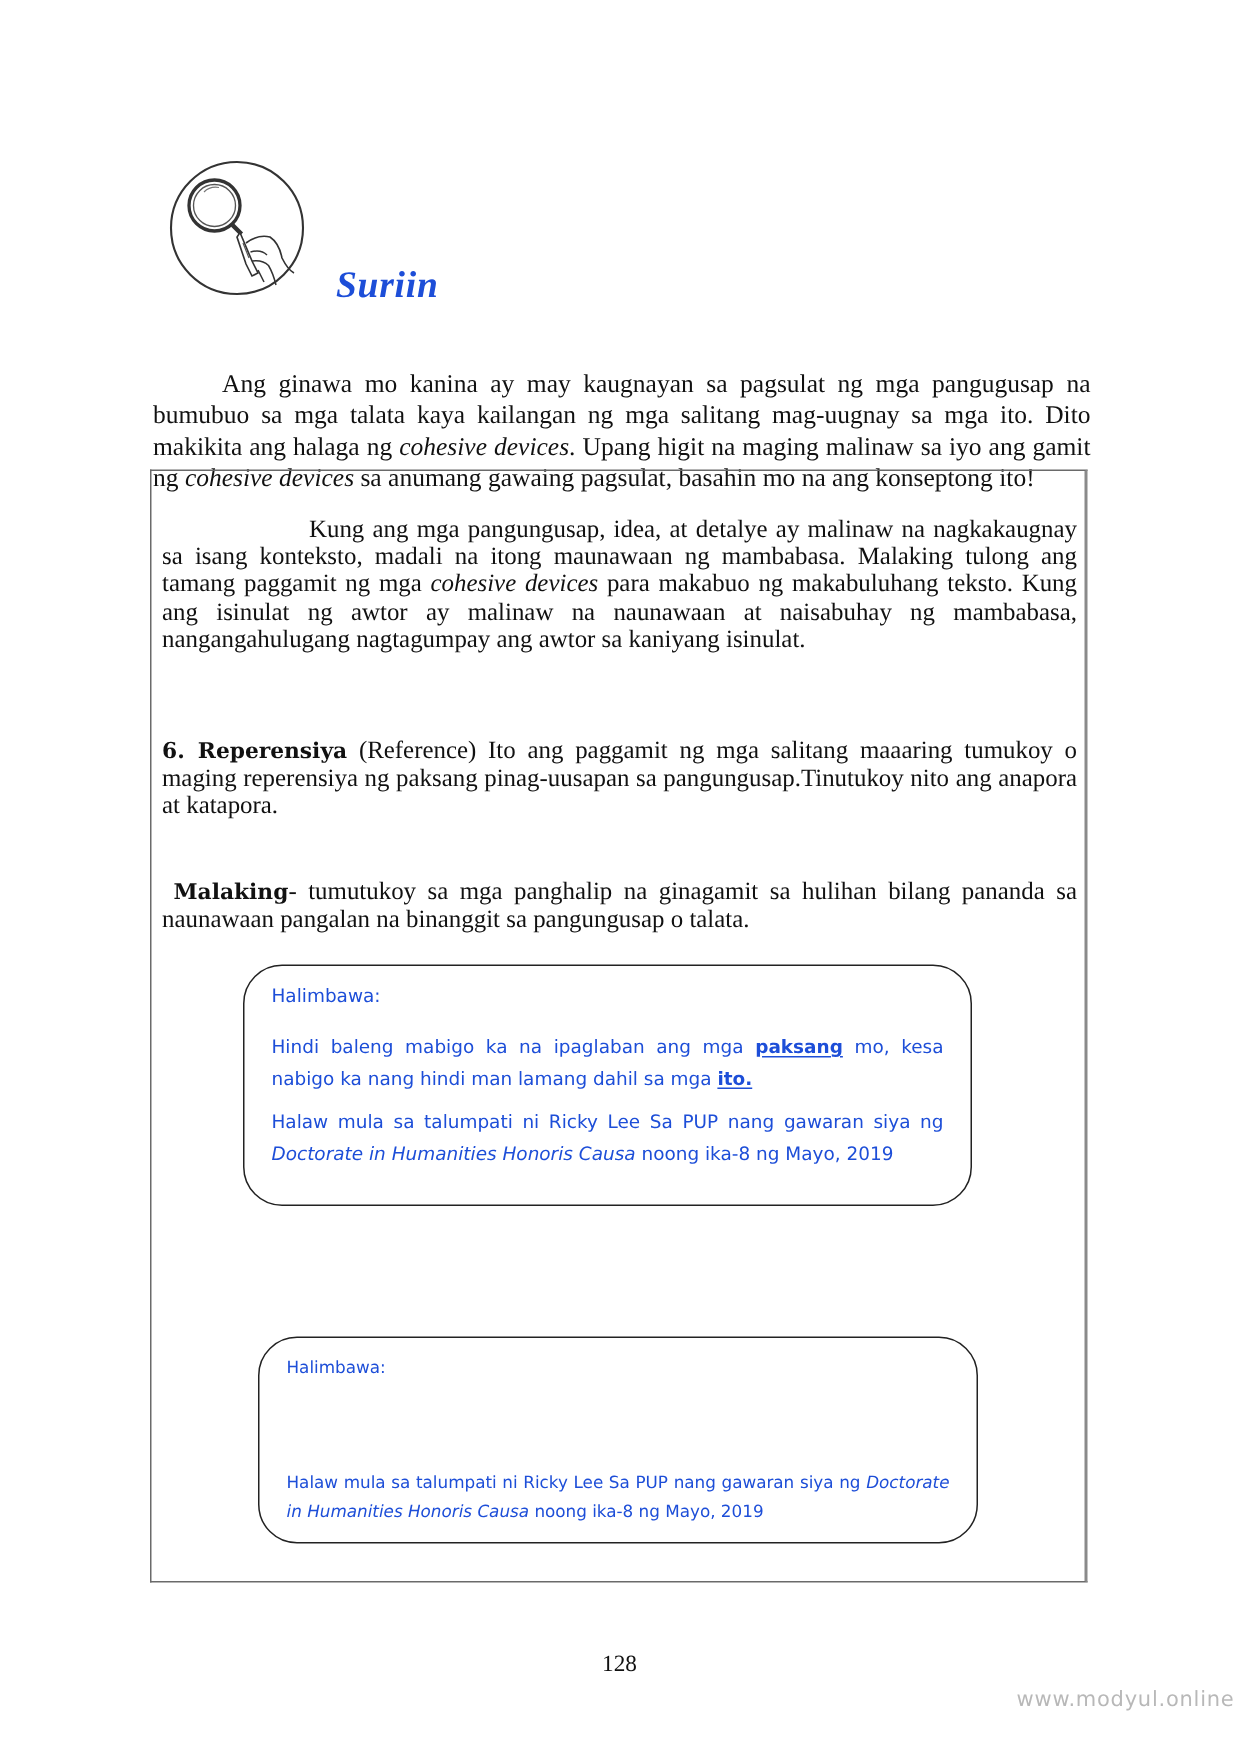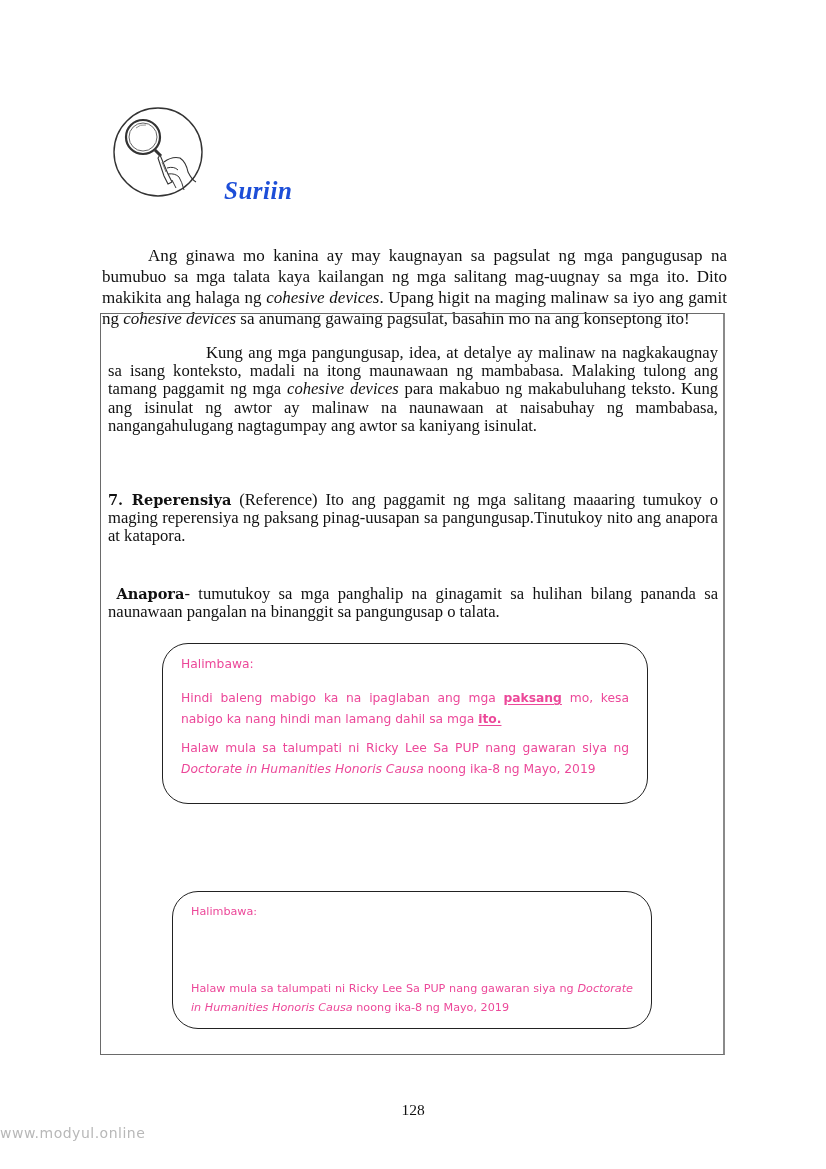--- a/index.html
+++ b/index.html
@@ -89,21 +89,21 @@
     .p-anap { top: 271px; }
     .p-katap { top: 520px; }
 
     
     .example-box {
       position: absolute;
       border: 1.6px solid #222;
       border-radius: 26px;
       box-sizing: border-box;
       font-family: "DejaVu Sans", "Liberation Sans", sans-serif;
-      color: #ec4899;
+      color: #1d4ed8;
     }
     .ex1 {
       left: 61px;
       top: 329px;
       width: 486px;
       height: 161px;
       font-size: 12.3px;
     }
     .ex2 {
       left: 71px;
@@ -138,21 +138,21 @@
       top: 1101px;
       text-align: center;
       font-family: "Liberation Serif", "DejaVu Serif", serif;
       font-size: 15.5px;
     }
     .watermark {
       position: absolute;
       left: 0;
       width: 823px;
       top: 1125px;
-      text-align: left;
+      text-align: right;
       font-family: "DejaVu Sans", "Liberation Sans", sans-serif;
       font-size: 14px;
       color: #b8b8b8;
       letter-spacing: 0.5px;
     }
   </style>
 </head>
 <body>
 
 <svg class="section-icon" viewBox="0 0 92 92">
@@ -172,23 +172,23 @@
   <path d="M60 74 L64 82" fill="none" stroke="#333" stroke-width="1"></path>
 </svg>
 <div class="section-title">Suriin</div>
 
 <div class="intro"><span class="indent"></span><span>Ang ginawa mo kanina ay may kaugnayan sa pagsulat ng mga pangugusap na bumubuo sa mga talata kaya kailangan ng mga salitang mag-uugnay sa mga ito. Dito makikita ang halaga ng </span><i>cohesive devices</i><span>. Upang higit na maging malinaw sa iyo ang gamit ng </span><i>cohesive devices</i><span> sa anumang gawaing pagsulat, basahin mo na ang konseptong ito!</span></div>
 
 <div class="concept-box">
 
   <div class="para p-intro"><span class="indent-big"></span><span>Kung ang mga pangungusap, idea, at detalye ay malinaw na nagkakaugnay sa isang konteksto, madali na itong maunawaan ng mambabasa. Malaking tulong ang tamang paggamit ng mga </span><i>cohesive devices</i><span> para makabuo ng makabuluhang teksto. Kung ang isinulat ng awtor ay malinaw na naunawaan at naisabuhay ng mambabasa, nangangahulugang nagtagumpay ang awtor sa kaniyang isinulat.</span></div>
 
-  <div class="para p-ref"><b>7. Reperensiya</b><span> (Reference) Ito ang paggamit ng mga salitang maaaring tumukoy o maging reperensiya ng paksang pinag-uusapan sa pangungusap.Tinutukoy nito ang anapora at katapora.</span></div>
-
-  <div class="para p-anap">&nbsp;<b>Anapora</b><span>- tumutukoy sa mga panghalip na ginagamit sa hulihan bilang pananda sa naunawaan pangalan na binanggit sa pangungusap o talata.</span></div>
+  <div class="para p-ref"><b>6. Reperensiya</b><span> (Reference) Ito ang paggamit ng mga salitang maaaring tumukoy o maging reperensiya ng paksang pinag-uusapan sa pangungusap.Tinutukoy nito ang anapora at katapora.</span></div>
+
+  <div class="para p-anap">&nbsp;<b>Malaking</b><span>- tumutukoy sa mga panghalip na ginagamit sa hulihan bilang pananda sa naunawaan pangalan na binanggit sa pangungusap o talata.</span></div>
 
   <div class="example-box ex1">
     <div class="ex-label">Halimbawa:</div>
     <div class="ex-text t1"><span>Hindi baleng mabigo ka na ipaglaban ang mga </span><span class="u">paksang</span><span> mo, kesa nabigo ka nang hindi man lamang dahil sa mga </span><span class="u">ito.</span></div>
     <div class="ex-text t2"><span>Halaw mula sa talumpati ni Ricky Lee Sa PUP nang gawaran siya ng </span><i>Doctorate in Humanities Honoris Causa</i><span> noong ika-8 ng Mayo, 2019</span></div>
   </div>
 
 
   <div class="example-box ex2">
     <div class="ex-label">Halimbawa:</div>

